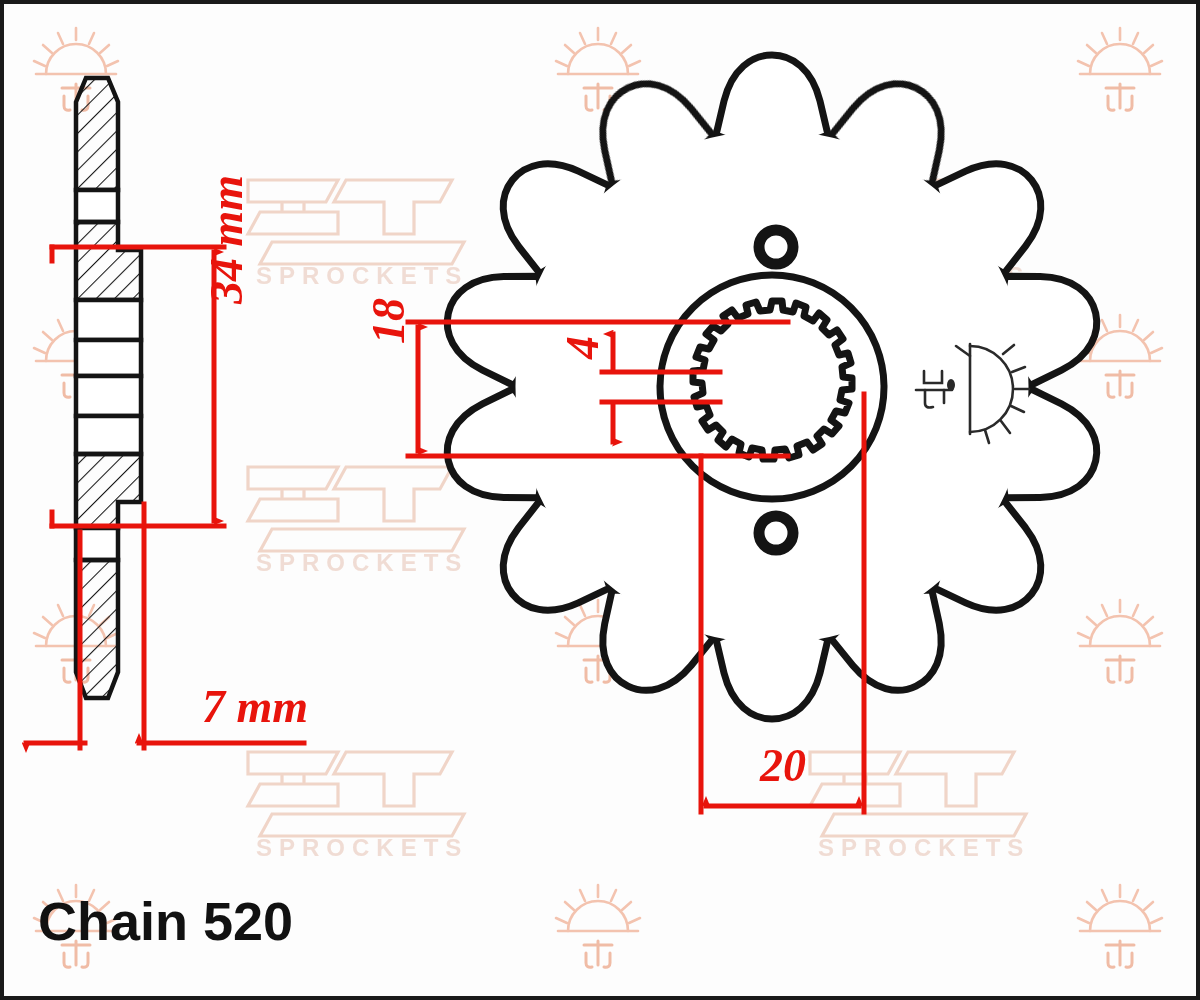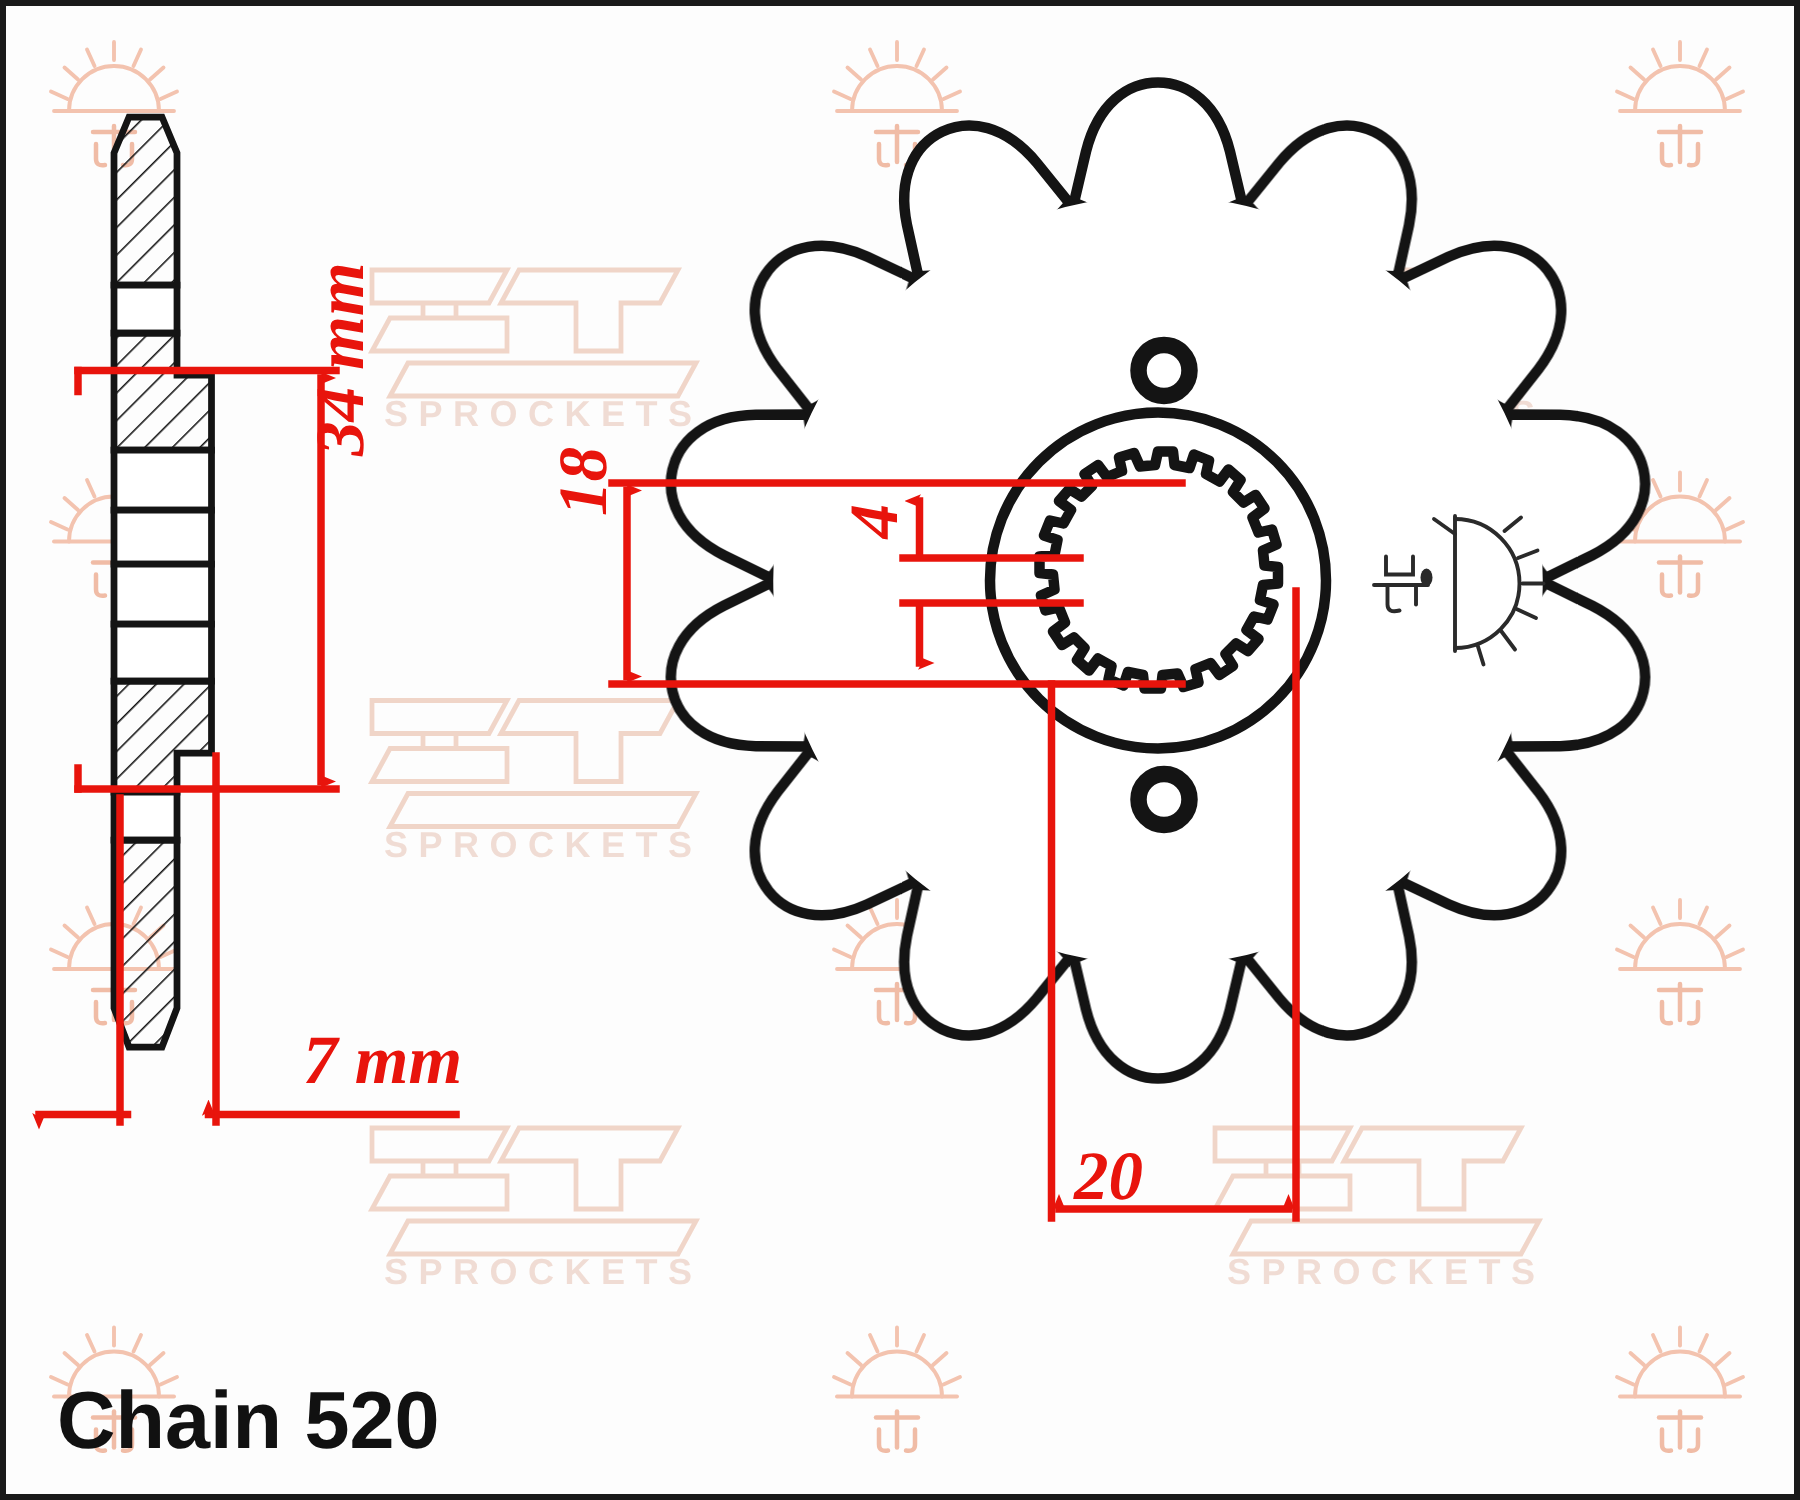--- a/index.html
+++ b/index.html
@@ -45,35 +45,34 @@
     transform:rotate(-90deg);
     transform-origin:left top;
   }
   #lbl-4{
     left:552px;top:355px;
     font-size:46px;
     transform:rotate(-90deg);
     transform-origin:left top;
   }
   #lbl-20{
-    left:712px;top:735px;
-    font-size:46px;
-    margin-top:18px;
+    left:756px;top:735px;
+    font-size:46px;
   }
   .title-text{
     position:absolute;
     color:#111111;
     font-family:"Liberation Sans", sans-serif;
     font-weight:700;
     font-size:54px;
     letter-spacing:0px;
     white-space:nowrap;
     user-select:none;
   }
-  #title-chain{ left:34px; top:912px; }
+  #title-chain{ left:34px; top:886px; }
   #title-part { right:30px; top:905px; }
 </style>
 </head>
 <body>
 
 <div id="sheet">
 
   <svg id="drawing" viewBox="0 0 1200 1000">
 
     <defs>

